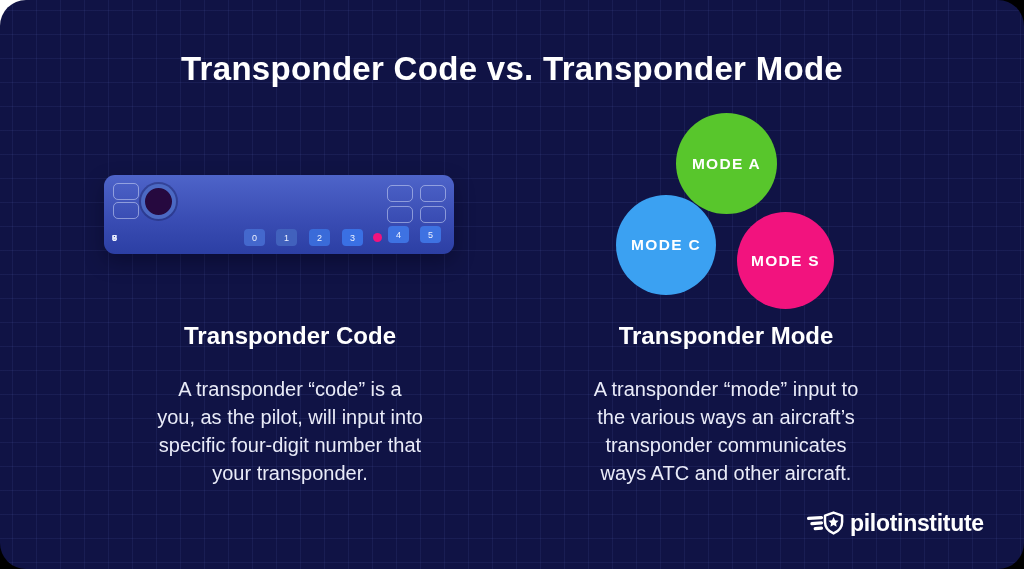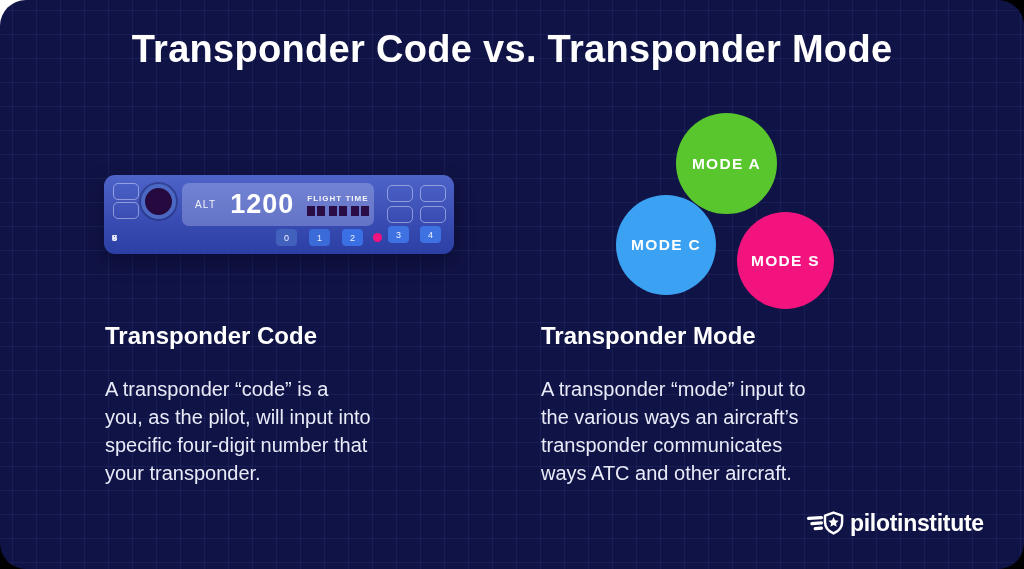--- a/index.html
+++ b/index.html
@@ -4,22 +4,22 @@
 <style>
   html,body{margin:0;padding:0;background:#000;}
   body{width:1024px;height:569px;position:relative;font-family:"Liberation Sans","DejaVu Sans",sans-serif;}
   .corner-backdrop{position:absolute;left:0;top:0;width:48px;height:48px;background:#ffffff;z-index:0;}
   .canvas{position:absolute;inset:0;width:1024px;height:569px;border-radius:26px;overflow:hidden;z-index:1;
     background-color:#101345;
     background-image:
       linear-gradient(rgba(110,125,210,0.10) 1px, transparent 1px),
       linear-gradient(90deg, rgba(110,125,210,0.10) 1px, transparent 1px);
     background-size:24px 24px;background-position:12px 10px;}
-  .title{position:absolute;top:28px;left:0;width:100%;text-align:center;color:#ffffff;
-    font-size:38px;font-weight:700;letter-spacing:0.3px;}
+  .title{position:absolute;top:50px;left:0;width:100%;text-align:center;color:#ffffff;
+    font-size:33px;font-weight:700;letter-spacing:0.3px;}
 
   
   .device{position:absolute;left:104px;top:175px;width:350px;height:79px;border-radius:11px;
     background:linear-gradient(180deg,#4e64c9 0%,#3a4db4 55%,#2c3fa4 100%);
     box-shadow:0 8px 20px rgba(0,0,20,0.35);}
   .sq-btn{position:absolute;border:1.5px solid rgba(205,215,245,0.55);border-radius:5px;background:transparent;}
   .sq-left1{left:9px;top:8px;width:24px;height:15px;}
   .sq-left2{left:9px;top:27px;width:24px;height:15px;}
   .knob{position:absolute;left:37px;top:9px;width:27px;height:27px;border-radius:50%;
     background:#26093f;border:4px solid rgba(82,122,219,0.85);box-shadow:0 0 0 2px rgba(30,40,110,0.5);}
@@ -49,21 +49,21 @@
   .ident-dot{position:absolute;left:269px;top:58px;width:9px;height:9px;border-radius:50%;}
 
   
   .circle{position:absolute;border-radius:50%;display:flex;align-items:center;justify-content:center;
     color:#ffffff;font-weight:700;font-size:15.5px;letter-spacing:1.3px;}
   .circle-a{left:676px;top:113px;width:101px;height:101px;}
   .circle-c{left:616px;top:195px;width:100px;height:100px;}
   .circle-s{left:737px;top:212px;width:97px;height:97px;}
 
   
-  .section{position:absolute;top:322px;width:370px;color:#ffffff;}
+  .section{position:absolute;top:322px;width:370px;text-align:center;color:#ffffff;}
   .section-left{left:105px;}
   .section-right{left:541px;}
   .section h2{margin:0;font-size:24px;font-weight:700;color:#ffffff;}
   .section .body{margin-top:25px;font-size:20px;line-height:28px;color:#e9ebf8;font-weight:400;}
 
   
   .logo{position:absolute;left:806px;top:509px;display:flex;align-items:center;}
   .logo .wordmark{color:#ffffff;font-size:23px;font-weight:700;letter-spacing:-0.3px;margin-left:6px;text-align:center;}
 </style>
 </head>
@@ -72,35 +72,20 @@
 <div class="corner-backdrop"></div>
 
 <div class="canvas">
 
   <div class="title">Transponder Code vs. Transponder Mode</div>
 
   <div class="device">
     <div class="sq-btn sq-left1"></div>
     <div class="sq-btn sq-left2"></div>
     <div class="knob"></div>
-    <div class="display">
-      <span class="alt">ALT</span>
-      <span class="code">1200</span>
-      <span class="ft-col">
-        <span class="ft-label">FLIGHT TIME</span>
-        <span class="ft-blocks">
-          <span class="ft-block"></span>
-          <span class="ft-block"></span>
-          <span class="ft-block"></span>
-          <span class="ft-block"></span>
-          <span class="ft-block"></span>
-          <span class="ft-block"></span>
-        </span>
-      </span>
-    </div>
     <div class="grid2x2">
       <div class="cell"></div>
       <div class="cell"></div>
       <div class="cell"></div>
       <div class="cell"></div>
     </div>
     <div class="digit">0</div>
     <div class="digit">1</div>
     <div class="digit">2</div>
     <div class="digit">3</div>

